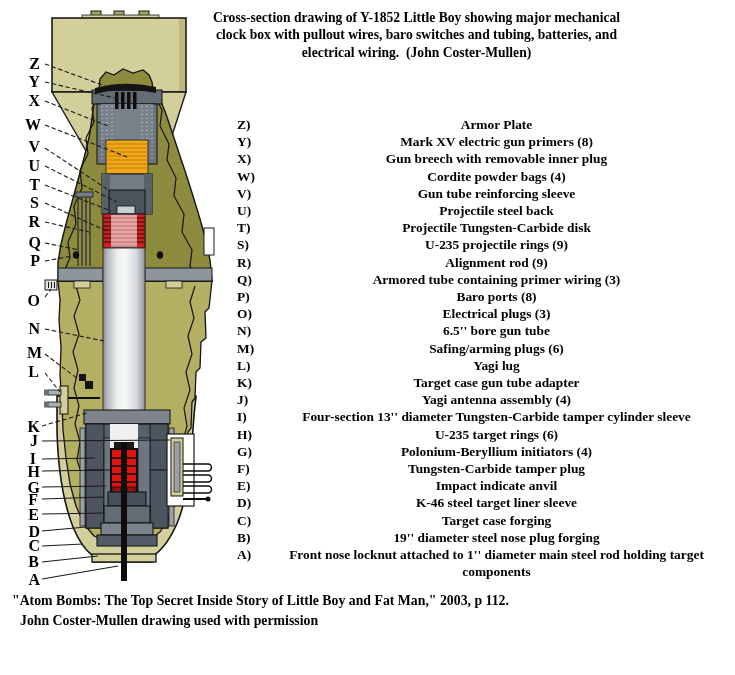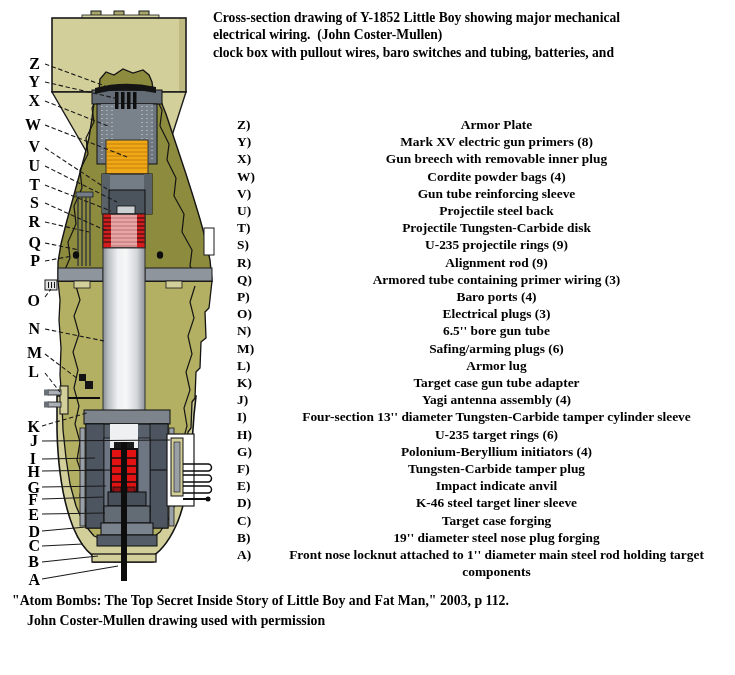--- a/index.html
+++ b/index.html
@@ -1,26 +1,26 @@
 <!DOCTYPE html>
 <html><head>
 <meta charset="utf-8">
 <style>
   html,body{margin:0;padding:0;background:#fff;}
   .page{position:relative;width:735px;height:675px;background:#fff;overflow:hidden;
         font-family:"Liberation Serif",serif;color:#000;}
-  .hdr{position:absolute;left:213px;top:9px;font-weight:bold;font-size:13.6px;line-height:17.4px;}
+  .hdr{position:absolute;left:213px;top:9px;font-weight:bold;font-size:13.6px;line-height:17.4px;text-align:center;}
   .hdr div{white-space:pre;}
   .legend{position:absolute;left:237px;top:116px;width:494px;font-weight:bold;
           font-size:13.4px;line-height:17.2px;}
   .row{display:flex;align-items:flex-start;}
   .lk{flex:none;width:25px;}
   .lt{flex:1;text-align:center;}
   .ftr{position:absolute;left:12px;top:591px;font-weight:bold;font-size:13.8px;line-height:19.5px;}
-  .ftr .f2{margin-left:15px;}
+  .ftr .f2{margin-left:8px;}
   svg text{font-family:"Liberation Serif",serif;font-weight:bold;font-size:16px;}
   .ldr{stroke:#1a1a1a;stroke-width:1.1;}
   .dash{stroke-dasharray:4.5,2.5;}
 </style>
 </head>
 <body>
 
 <div class="page">
 
   <svg width="232" height="600" viewBox="0 0 232 600" style="position:absolute;left:0;top:0;">
@@ -281,22 +281,22 @@
       <text x="39" y="520">E</text>
       <text x="40" y="537">D</text>
       <text x="40" y="551">C</text>
       <text x="39" y="567">B</text>
       <text x="40" y="585">A</text>
     </g>
   </svg>
 
   <div class="hdr">
     <div>Cross-section drawing of Y-1852 Little Boy showing major mechanical</div>
+    <div>clock box with pullout wires, baro switches and tubing, batteries, and</div>
     <div>electrical wiring.  (John Coster-Mullen)</div>
-    <div>clock box with pullout wires, baro switches and tubing, batteries, and</div>
   </div>
 
   <div class="legend">
     <div class="row">
         <span class="lk">Z)</span>
         <span class="lt">Armor Plate</span>
       </div>
     <div class="row">
         <span class="lk">Y)</span>
         <span class="lt">Mark XV electric gun primers (8)</span>
@@ -328,37 +328,37 @@
     <div class="row">
         <span class="lk">R)</span>
         <span class="lt">Alignment rod (9)</span>
       </div>
     <div class="row">
         <span class="lk">Q)</span>
         <span class="lt">Armored tube containing primer wiring (3)</span>
       </div>
     <div class="row">
         <span class="lk">P)</span>
-        <span class="lt">Baro ports (4)</span>
+        <span class="lt">Baro ports (8)</span>
       </div>
     <div class="row">
         <span class="lk">O)</span>
         <span class="lt">Electrical plugs (3)</span>
       </div>
     <div class="row">
         <span class="lk">N)</span>
         <span class="lt">6.5'' bore gun tube</span>
       </div>
     <div class="row">
         <span class="lk">M)</span>
         <span class="lt">Safing/arming plugs (6)</span>
       </div>
     <div class="row">
         <span class="lk">L)</span>
-        <span class="lt">Armor lug</span>
+        <span class="lt">Yagi lug</span>
       </div>
     <div class="row">
         <span class="lk">K)</span>
         <span class="lt">Target case gun tube adapter</span>
       </div>
     <div class="row">
         <span class="lk">J)</span>
         <span class="lt">Yagi antenna assembly (4)</span>
       </div>
     <div class="row">

